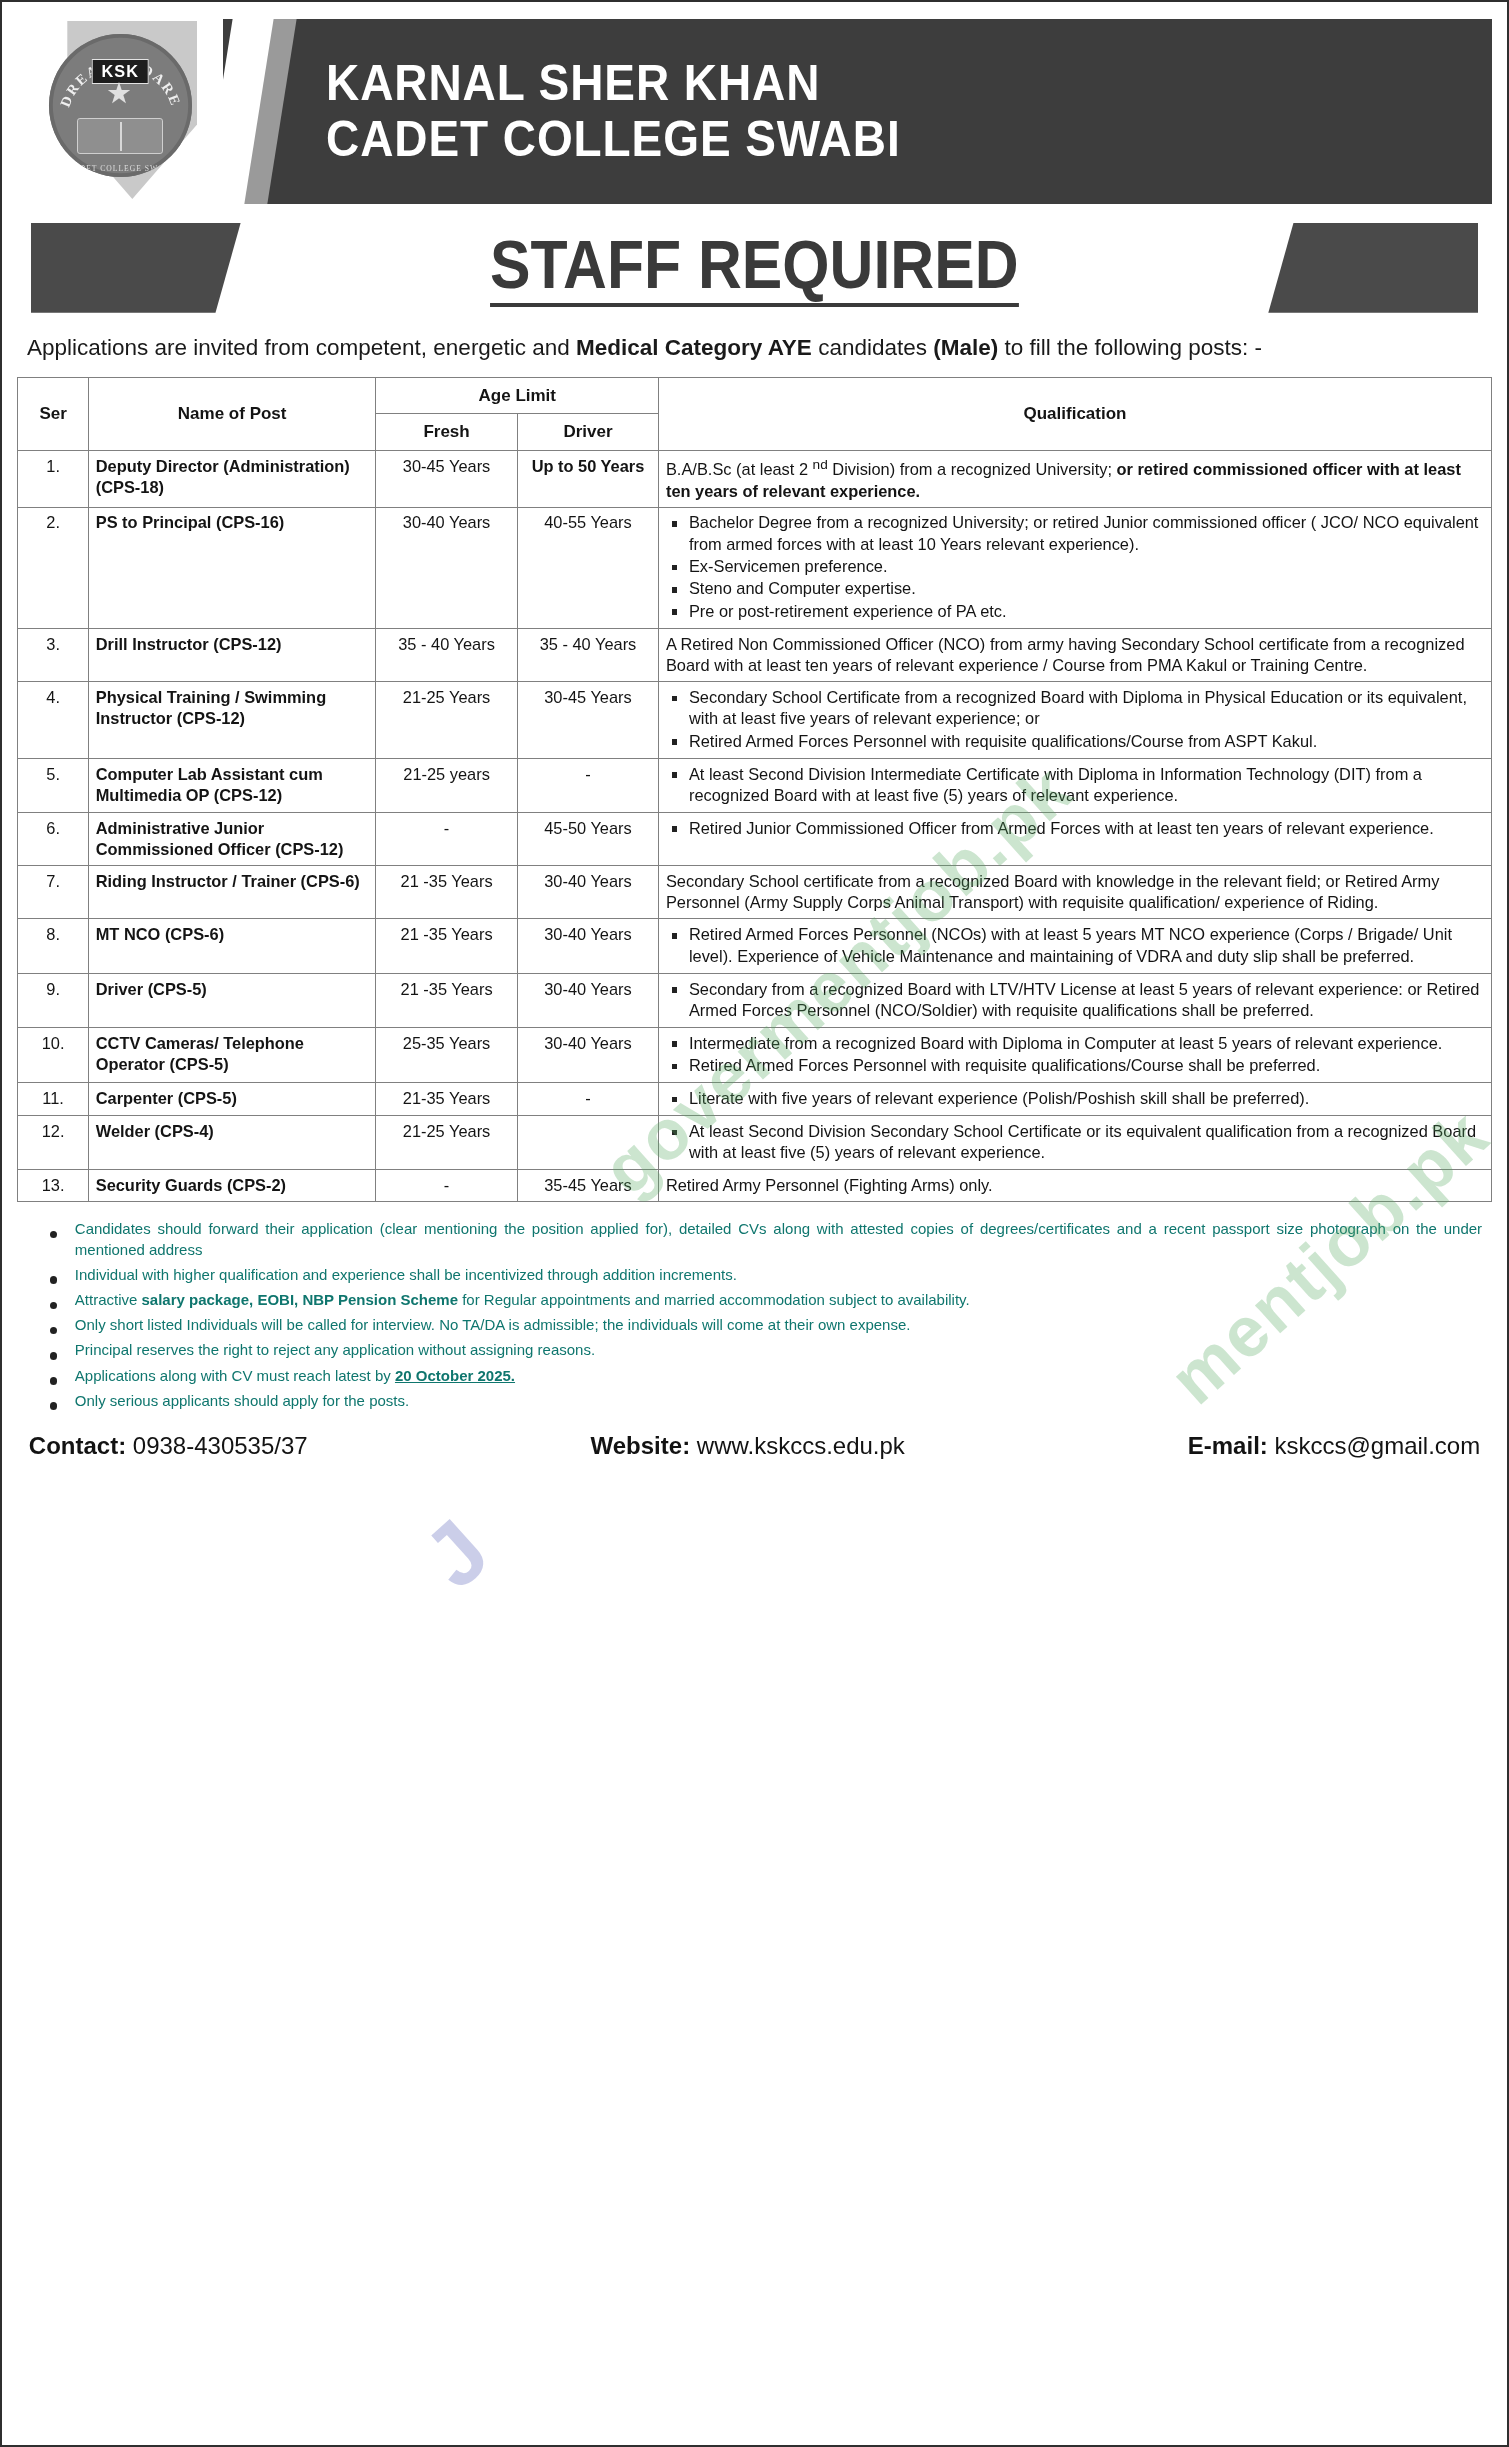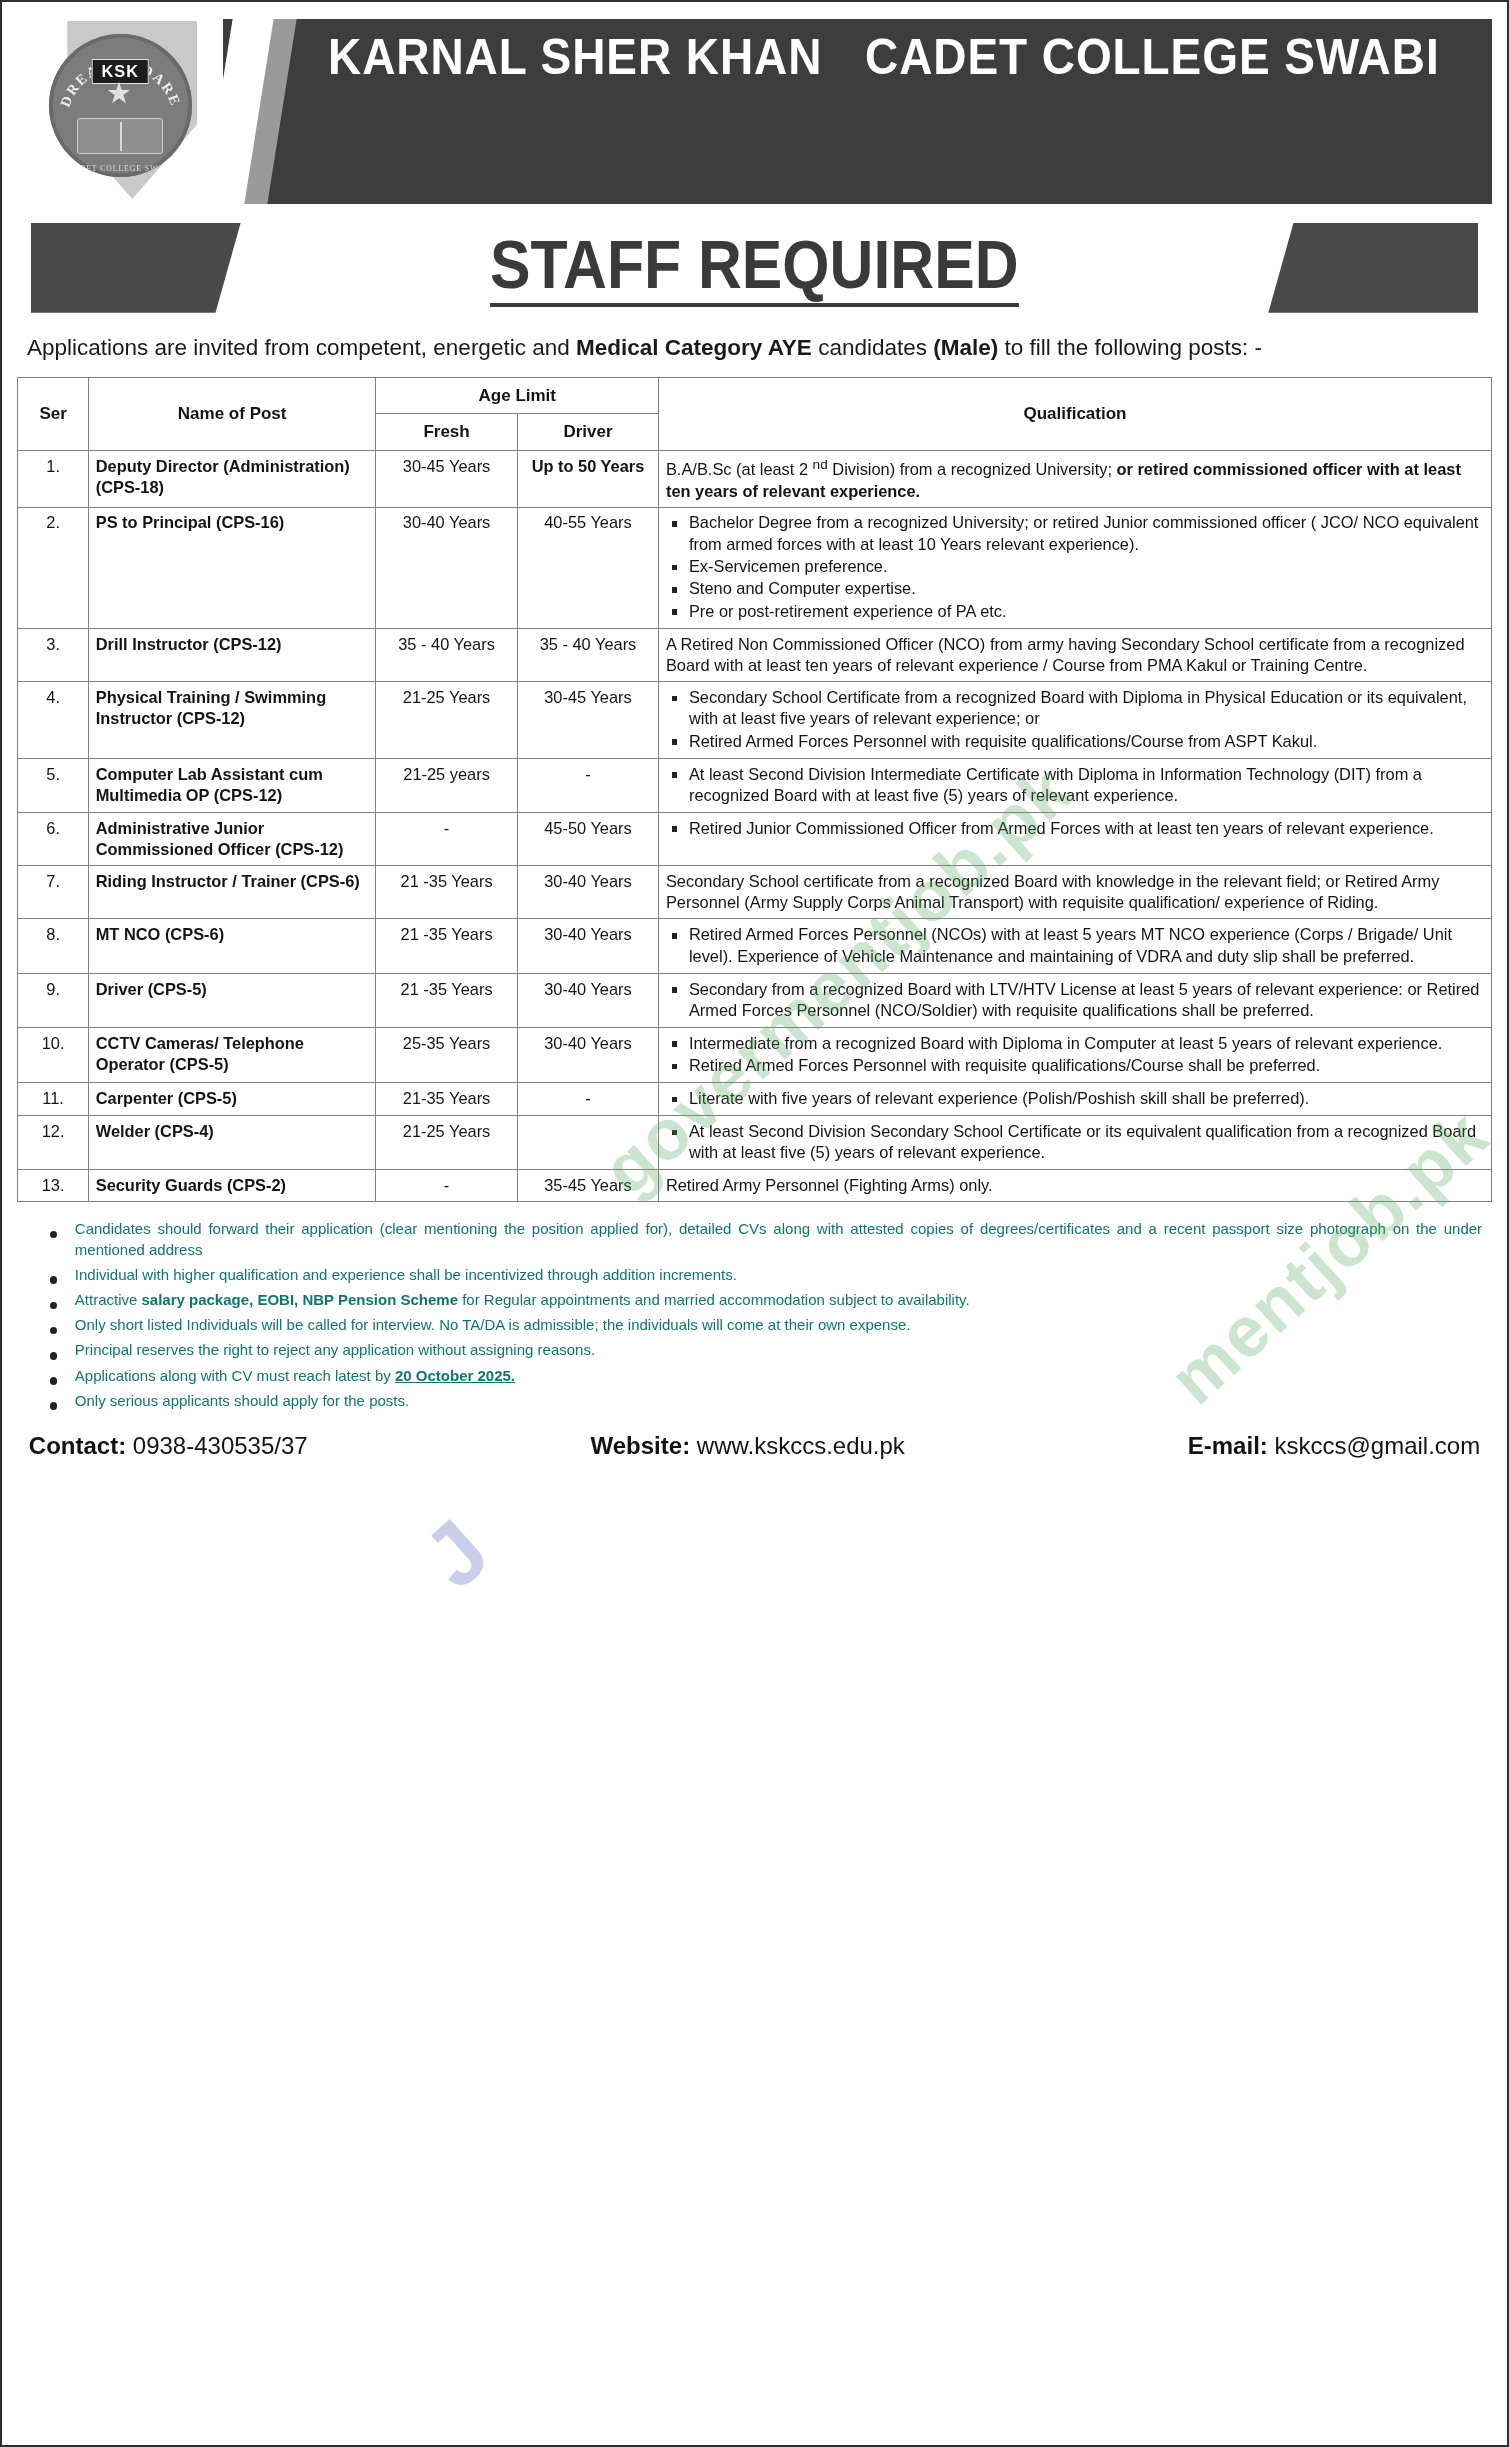--- a/index.html
+++ b/index.html
@@ -105,20 +105,21 @@
     letter-spacing: 1px;
     font-family: "Liberation Serif", serif;
   }
 
   .title-block {
     flex: 1;
     position: relative;
     background: #3d3d3d;
     margin: 3.8px 0 7.6px 0;
     display: flex;
+    flex-direction: column;
     justify-content: center;
     padding: 9.6px 0 9.6px 103px;
   }
   .title-block:before {
     content: "";
     position: absolute;
     left: -5.7px; top: 0; bottom: 0; width: 54px;
     background: #ffffff;
     transform: skewX(-9deg);
   }

